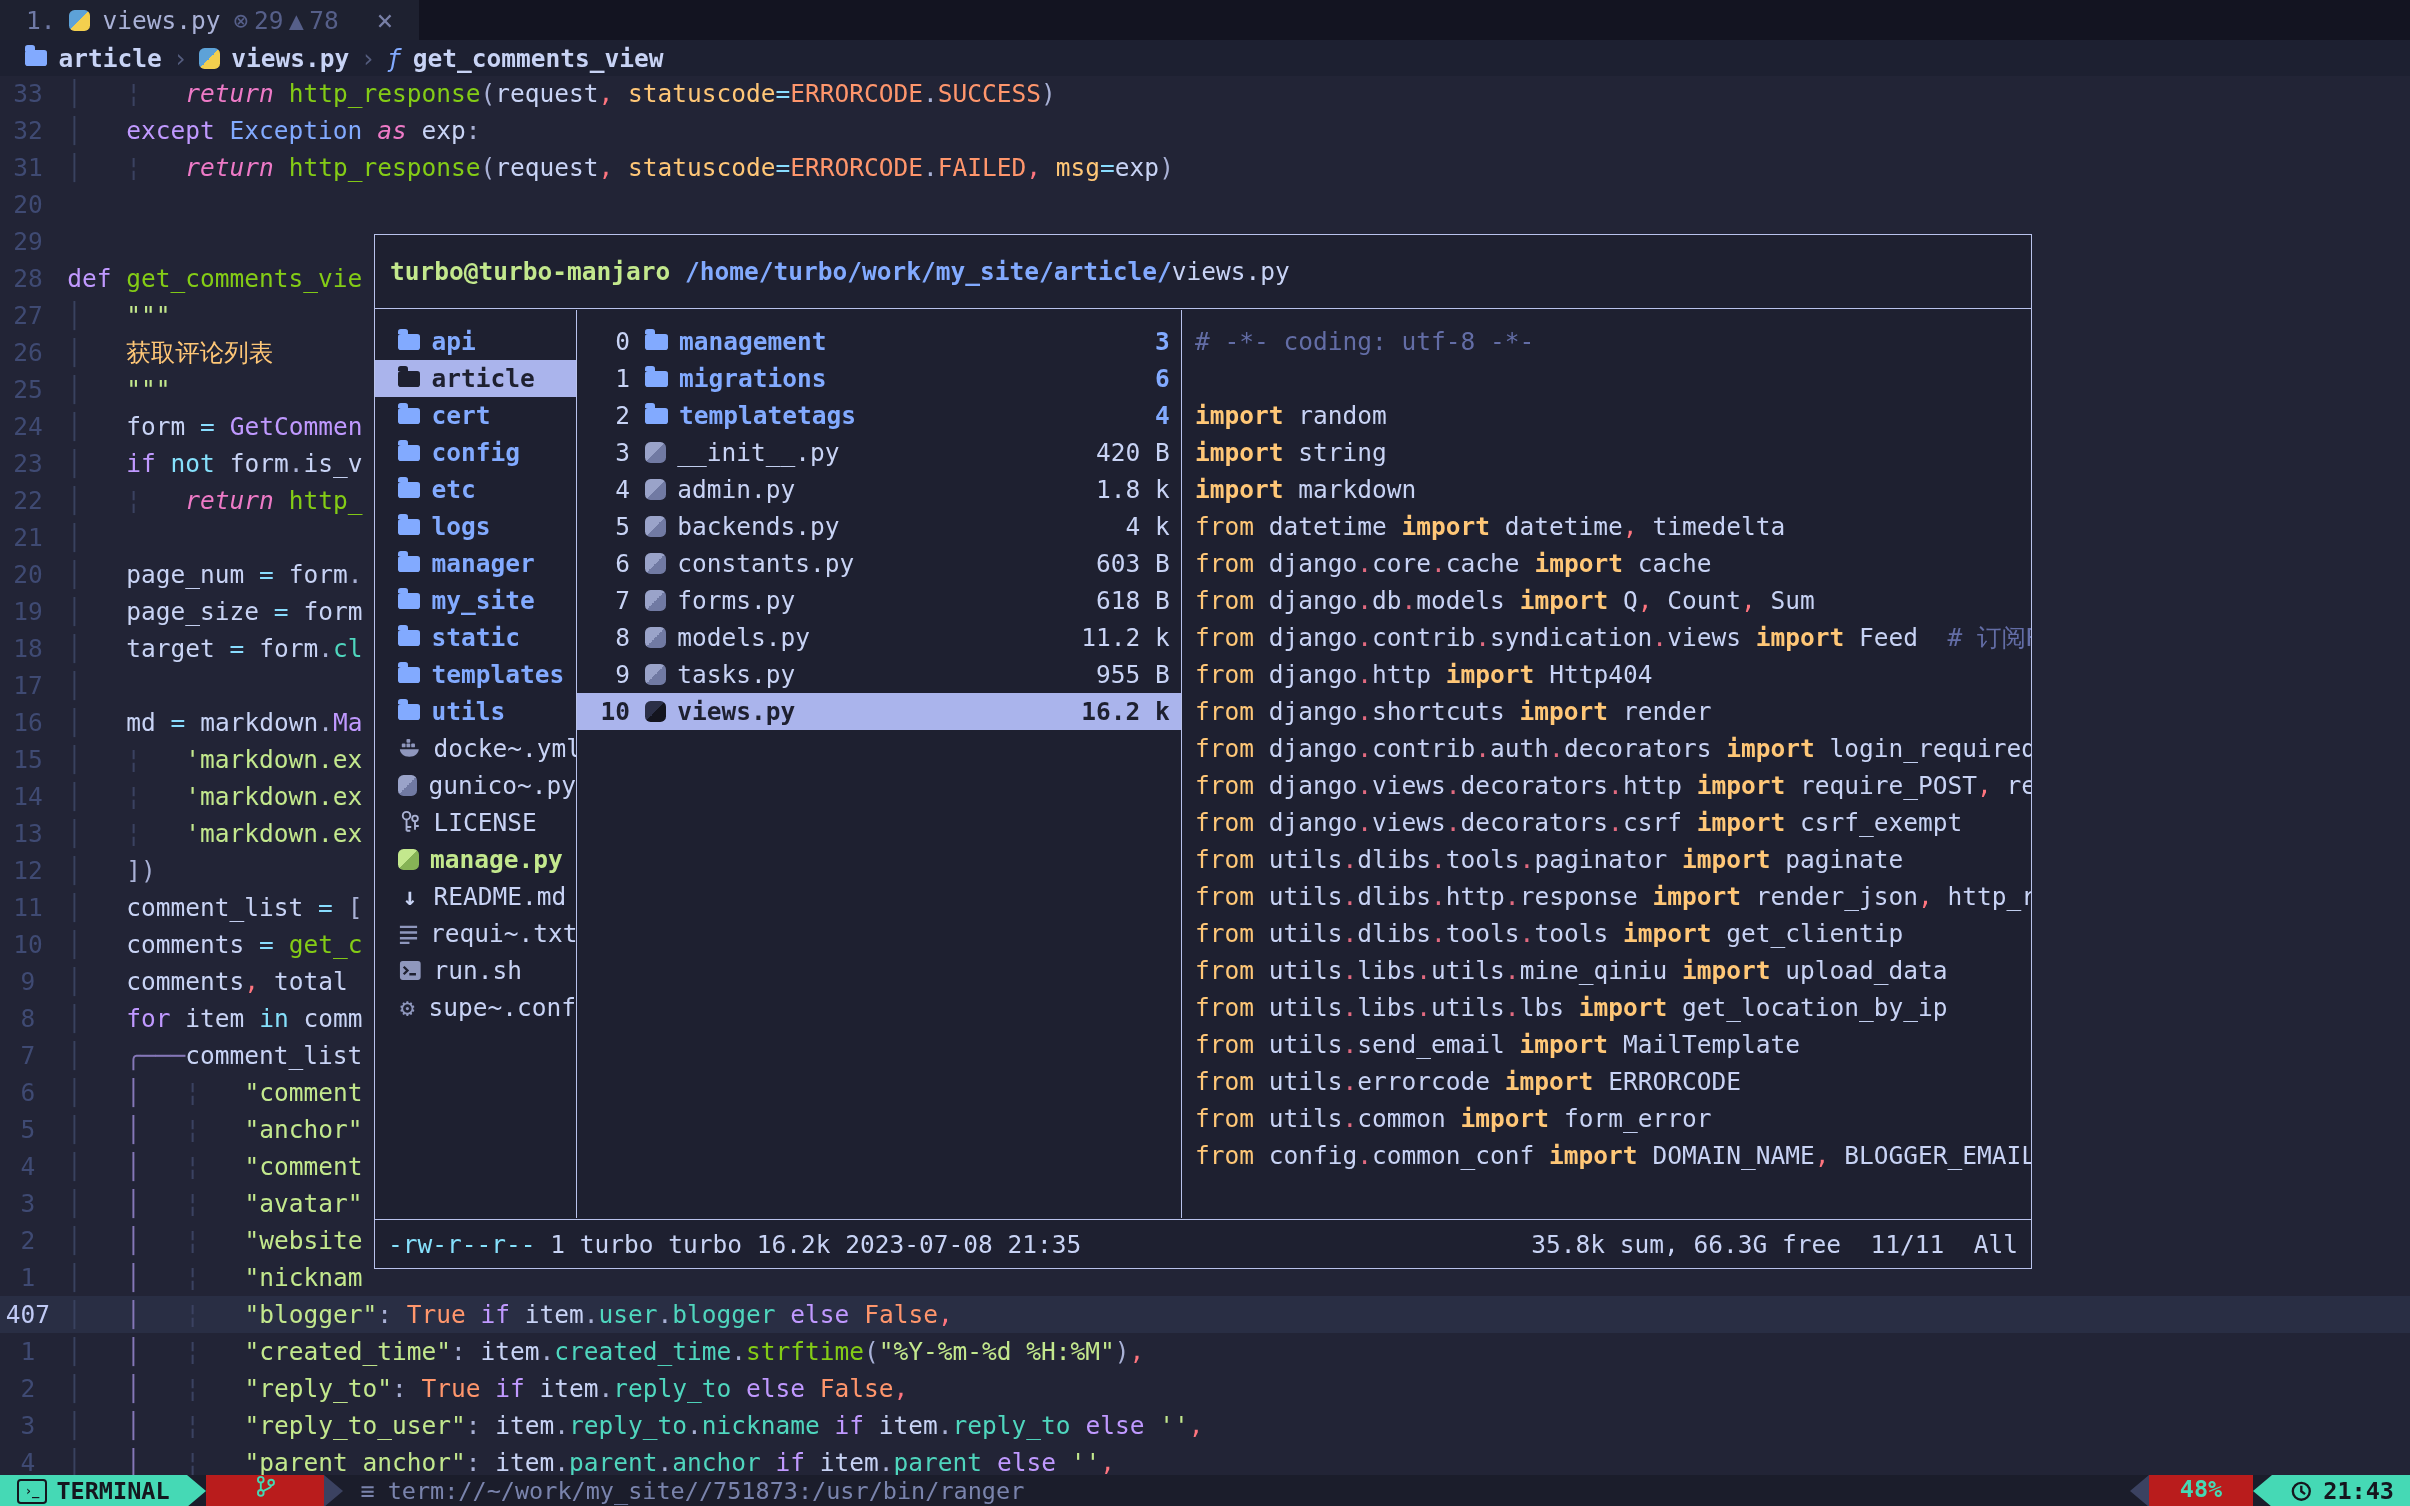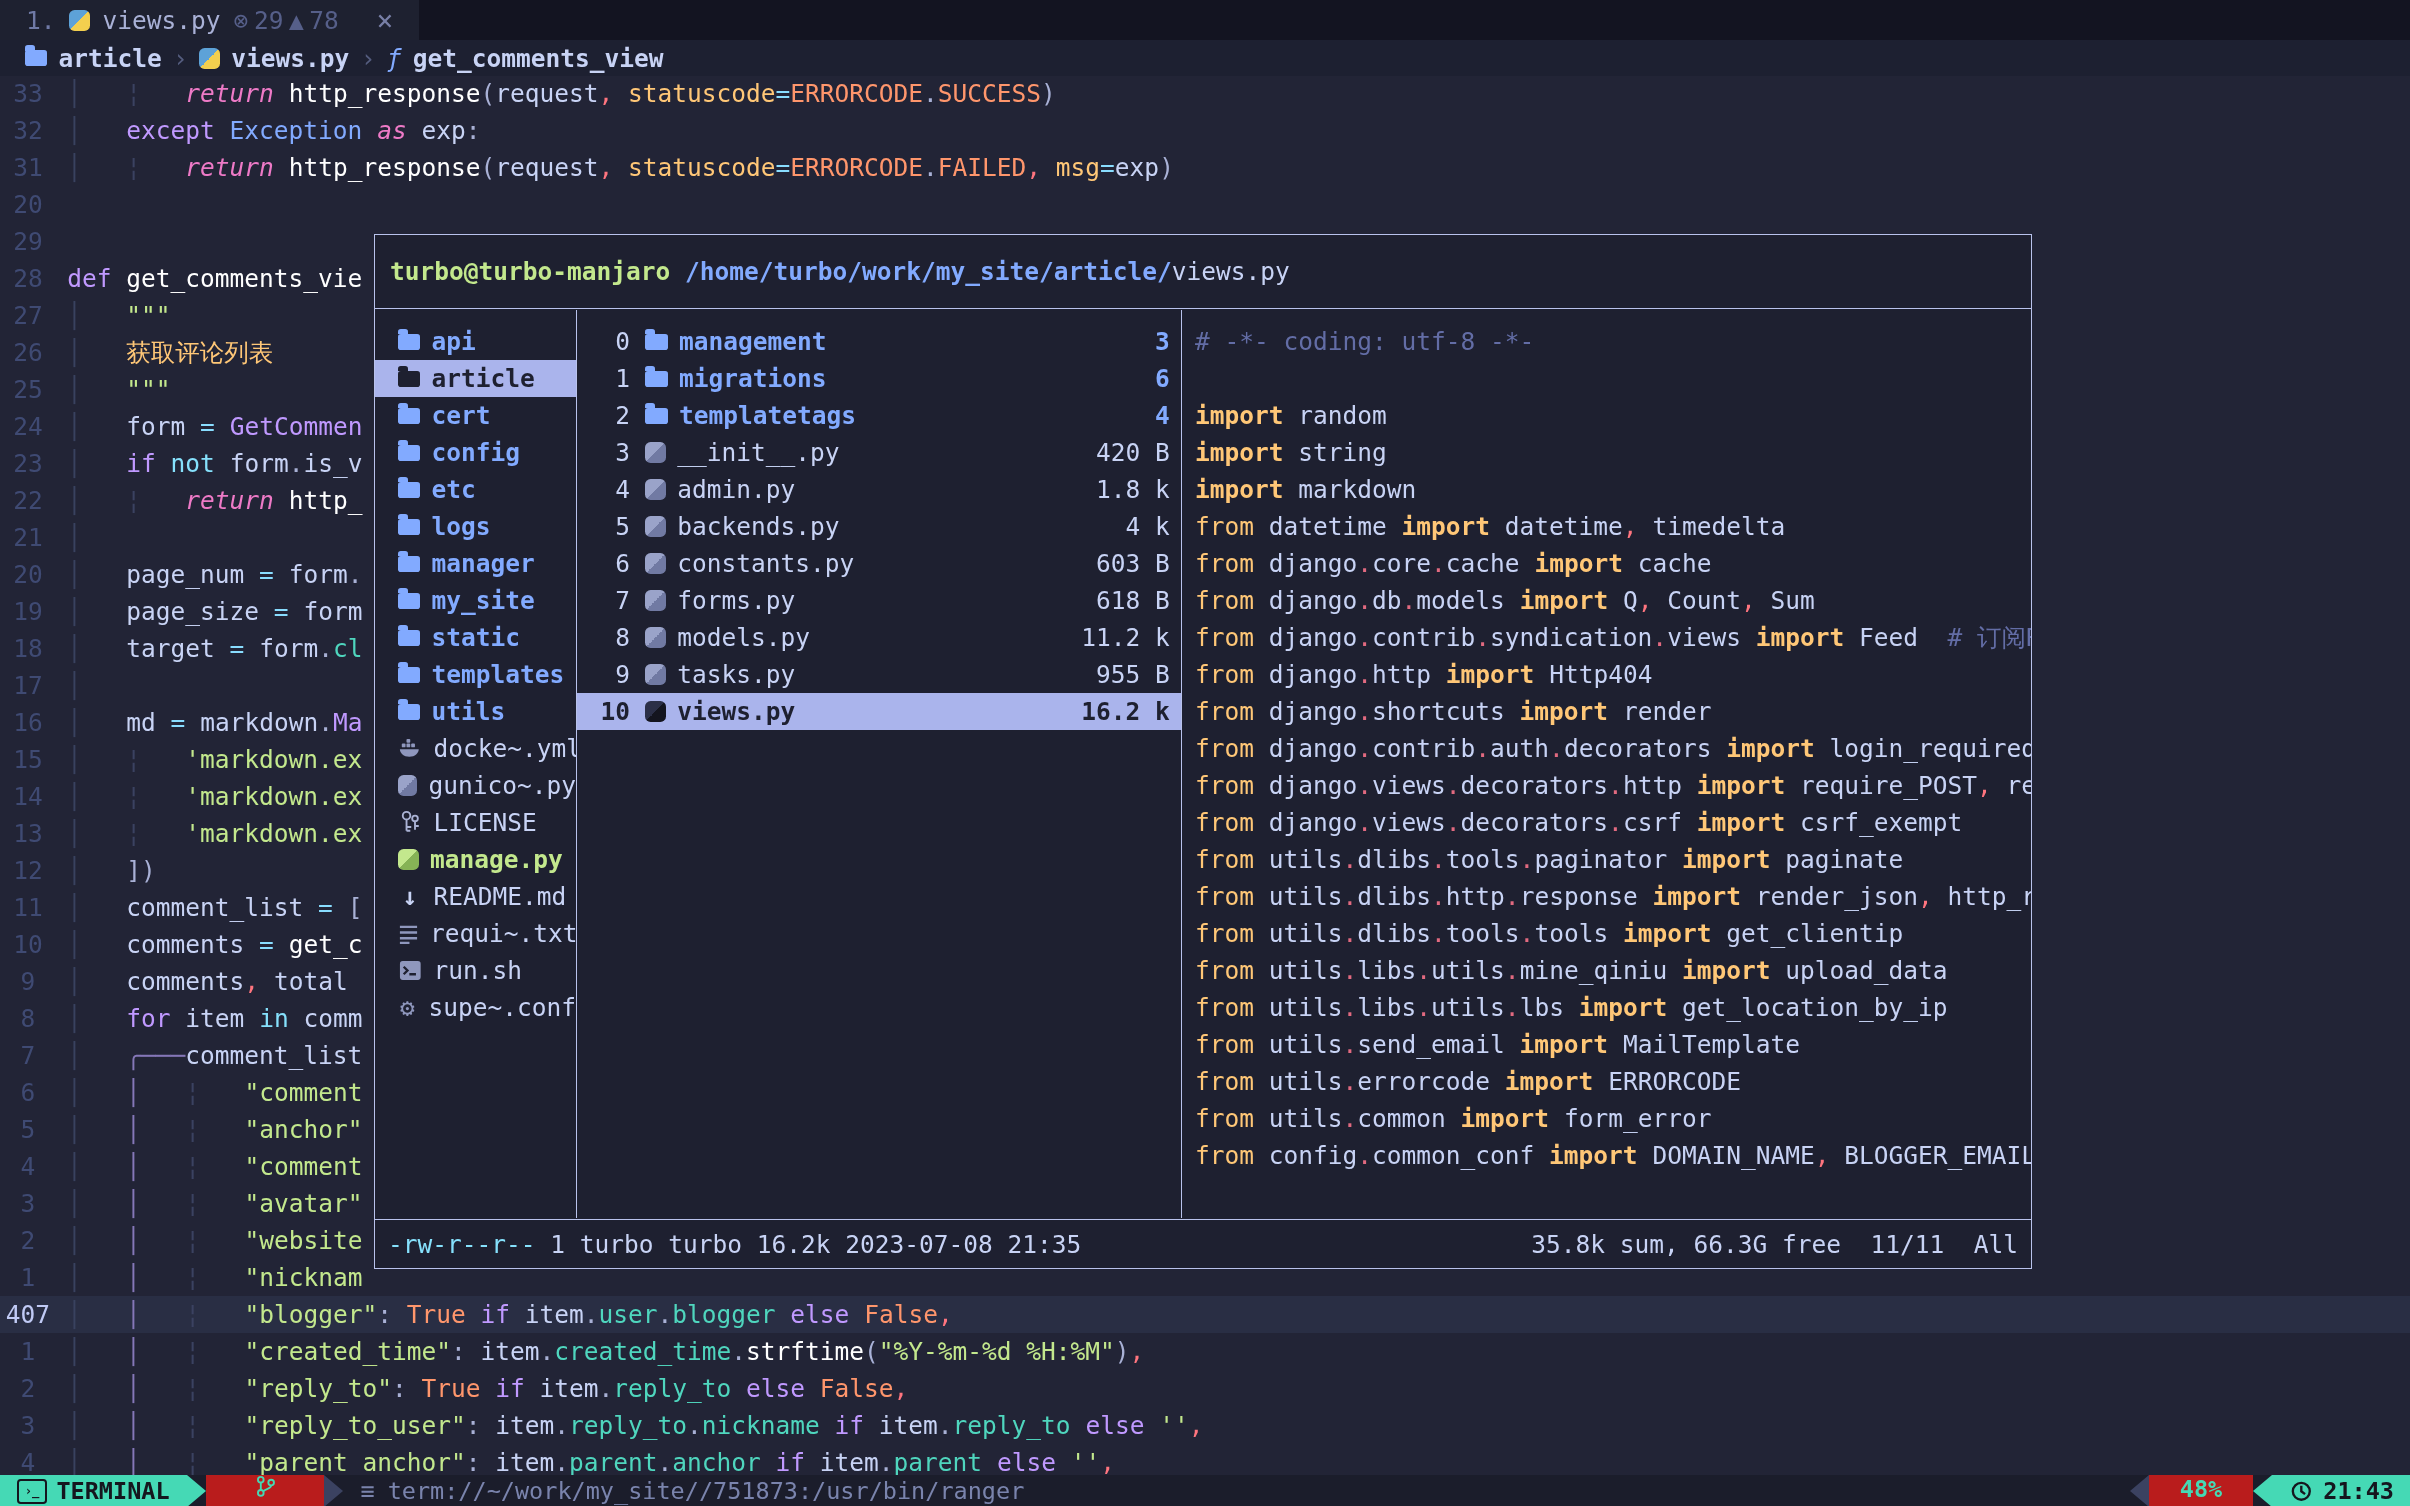--- a/index.html
+++ b/index.html
@@ -28,21 +28,21 @@
   .glyph-ic{display:inline-block;width:24.5px;text-align:center;color:#8f97bd;}
   .svg-ic{display:inline-flex;width:24.5px;justify-content:center;align-items:center;}
   
   #code{position:absolute;left:0;top:75px;width:2411px;}
   .line{height:37px;line-height:37px;white-space:pre;}
   .line.cur{background:#292e44;}
   .gut{display:inline-block;width:56px;margin-right:11.3px;text-align:center;color:#3f4a73;}
   .line.cur .gut{color:#c0caf5;}
   .tk-t{color:#c8d3f5}.tk-pu{color:#a9b1d6}.tk-kw{color:#c099ff}
   .tk-ret{color:#ee7ac7;font-style:italic}.tk-cy{color:#86e1fc}
-  .tk-fn{color:#ffffff}.tk-cls{color:#82aaff}.tk-cls2{color:#c099ff}
+  .tk-fn{color:#84cc16}.tk-cls{color:#82aaff}.tk-cls2{color:#c099ff}
   .tk-str{color:#c3e88d}.tk-doc{color:#ffc777}.tk-cst{color:#ff966c}
   .tk-arg{color:#ffc777}.tk-imp{color:#ffc777;font-weight:bold}.tk-frm{color:#ffc777}
   .tk-prop{color:#4fd6be}.tk-op{color:#89ddff}.tk-cm{color:#ff757f}
   .tk-cmt{color:#636da6}.tk-gd{color:#3b4261}.tk-sg{color:#39425f}
   .tk-sc{color:#8577b8}.tk-dot{color:#e26a80}
   
   .win{position:absolute;left:374px;top:234px;width:1658px;height:1035px;box-sizing:border-box;
        background:#1e2030;border:1.9px solid #b9c2ec;z-index:5;}
   .win-title{height:73px;display:flex;align-items:center;padding:0 15px;border-bottom:1.9px solid #b9c2ec;white-space:pre;}
   .wt-user{color:#c3e88d;font-weight:bold}.wt-path{color:#82aaff;font-weight:bold}.wt-file{color:#c8d3f5}

